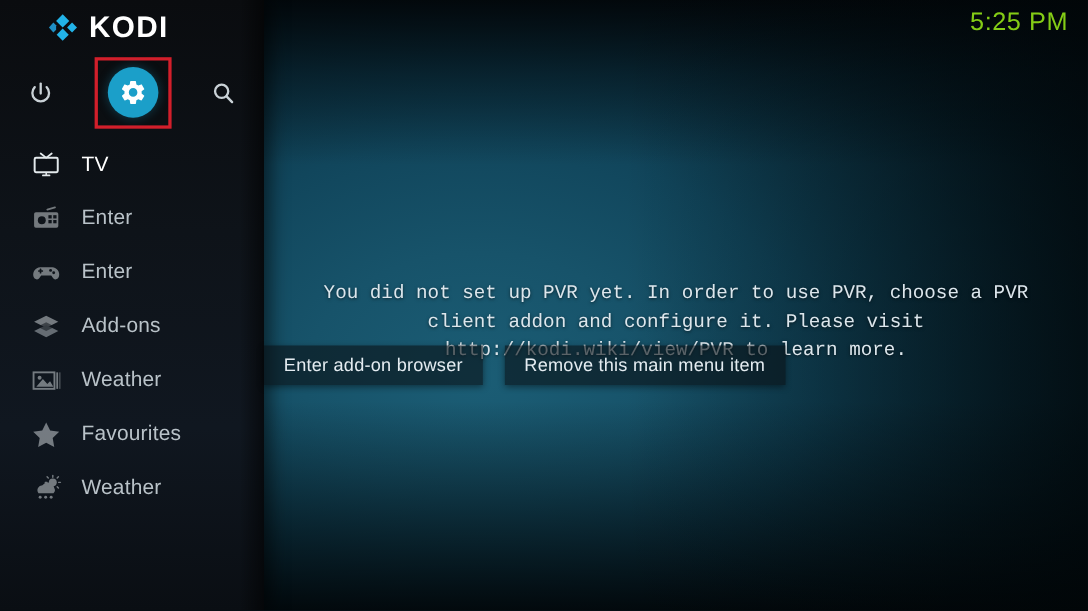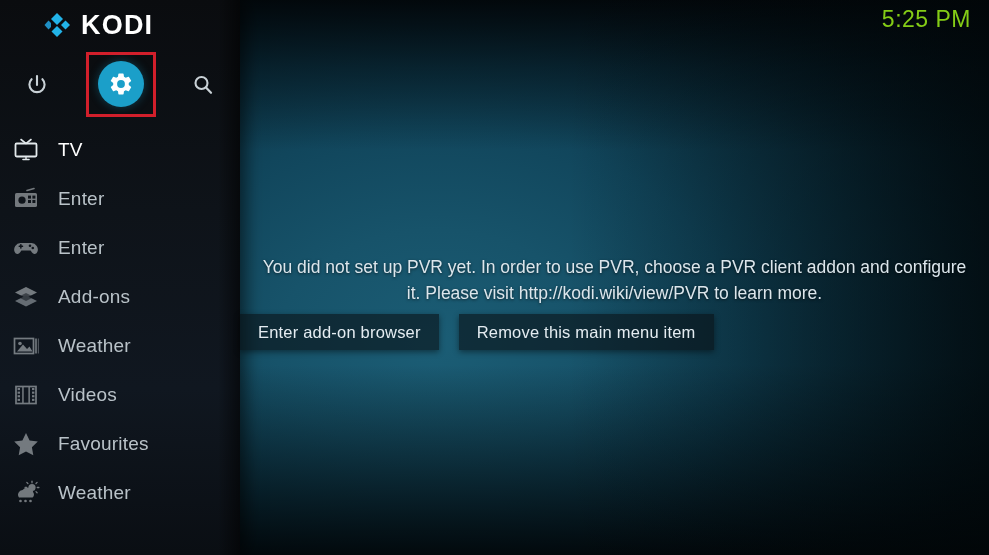--- a/index.html
+++ b/index.html
@@ -130,21 +130,21 @@
   
   .menu {
     position: absolute;
     left: 0; top: 125px;
     width: 240px;
   }
   .menu-item {
     display: flex;
     align-items: center;
     height: 49px;
-    padding-left: 10px;
+    padding-left: 26px;
     gap: 16px;
   }
   .menu-icon {
     width: 32px; height: 30px;
     display: flex;
     align-items: center;
     justify-content: center;
     flex: 0 0 32px;
   }
   .menu-label {
@@ -166,20 +166,21 @@
   .pvr-message {
     position: absolute;
     left: 18px; top: 254px;
     width: 713px;
     text-align: center;
     color: #dce6ec;
     font-size: 17.5px;
     line-height: 26px;
     font-weight: 400;
     text-shadow: 0 1px 3px rgba(0,0,0,0.6);
+    font-family: Liberation Mono, monospace;
   }
   .btn-row {
     position: absolute;
     left: 0; top: 314px;
     width: 749px;
     display: flex;
     justify-content: flex-start;
     gap: 20px;
   }
   .pvr-btn {
@@ -306,38 +307,20 @@
           <rect x="2.5" y="4.5" width="19" height="15" stroke="#e3e9ec" stroke-width="1.7" fill="none"></rect>
           <circle cx="8" cy="9.5" r="1.8" fill="#e3e9ec"></circle>
           <polygon points="5,17.5 11,10.5 15,15 17.5,12.5 20.5,17.5" fill="#e3e9ec"></polygon>
           <rect x="23.2" y="4.5" width="1.6" height="15" fill="#e3e9ec"></rect>
           <rect x="25.8" y="4.5" width="1.2" height="15" fill="#e3e9ec" opacity="0.6"></rect>
         </svg>
       </span>
       <span class="menu-label">Weather</span>
     </div>
 
-    <div class="menu-item">
-      <span class="menu-icon">
-        <svg width="26" height="24" viewBox="0 0 26 24">
-          <rect x="3" y="3.5" width="20" height="17" stroke="#e3e9ec" stroke-width="1.7" fill="none"></rect>
-          <rect x="4.6" y="5" width="2.4" height="2.1" fill="#e3e9ec"></rect>
-          <rect x="4.6" y="8.6" width="2.4" height="2.1" fill="#e3e9ec"></rect>
-          <rect x="4.6" y="12.2" width="2.4" height="2.1" fill="#e3e9ec"></rect>
-          <rect x="4.6" y="15.8" width="2.4" height="2.1" fill="#e3e9ec"></rect>
-          <rect x="19" y="5" width="2.4" height="2.1" fill="#e3e9ec"></rect>
-          <rect x="19" y="8.6" width="2.4" height="2.1" fill="#e3e9ec"></rect>
-          <rect x="19" y="12.2" width="2.4" height="2.1" fill="#e3e9ec"></rect>
-          <rect x="19" y="15.8" width="2.4" height="2.1" fill="#e3e9ec"></rect>
-          <rect x="9.2" y="3.5" width="1.5" height="17" fill="#e3e9ec"></rect>
-          <rect x="15.4" y="3.5" width="1.5" height="17" fill="#e3e9ec"></rect>
-        </svg>
-      </span>
-      <span class="menu-label">Videos</span>
-    </div>
 
     <div class="menu-item">
       <span class="menu-icon">
         <svg width="28" height="26" viewBox="0 0 28 26">
           <polygon points="14,2 17.6,9.4 25.8,10.5 19.9,16.2 21.3,24.3 14,20.4 6.7,24.3 8.1,16.2 2.2,10.5 10.4,9.4" fill="#e3e9ec"></polygon>
         </svg>
       </span>
       <span class="menu-label">Favourites</span>
     </div>
 

